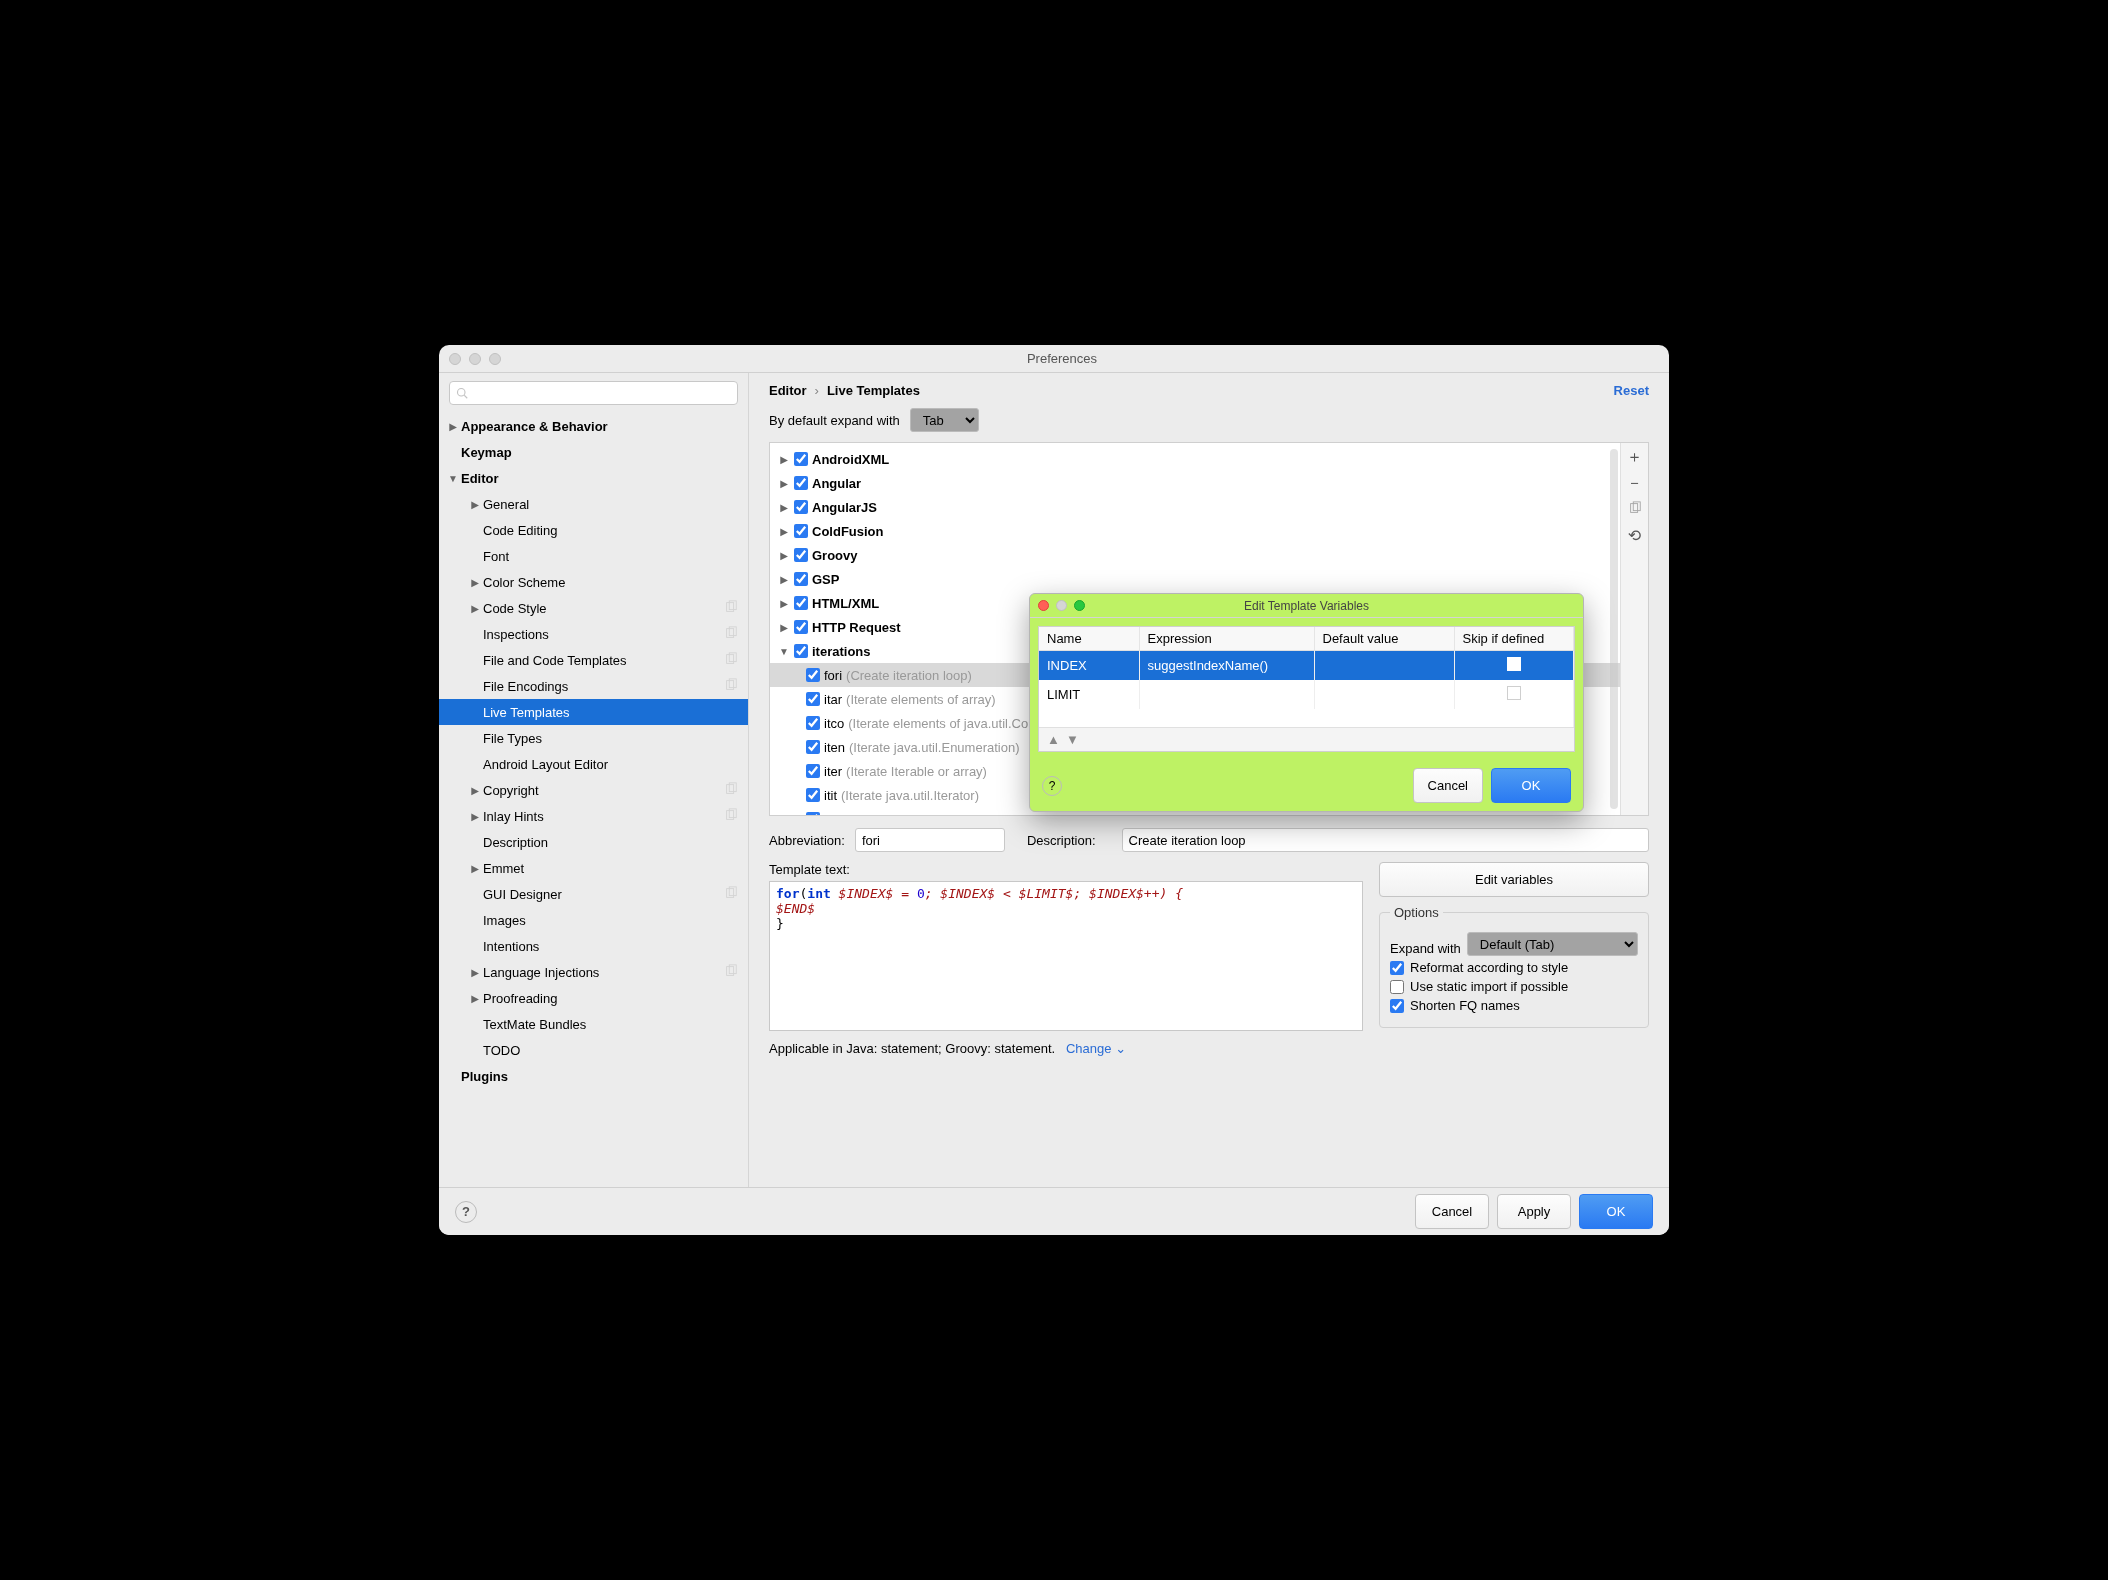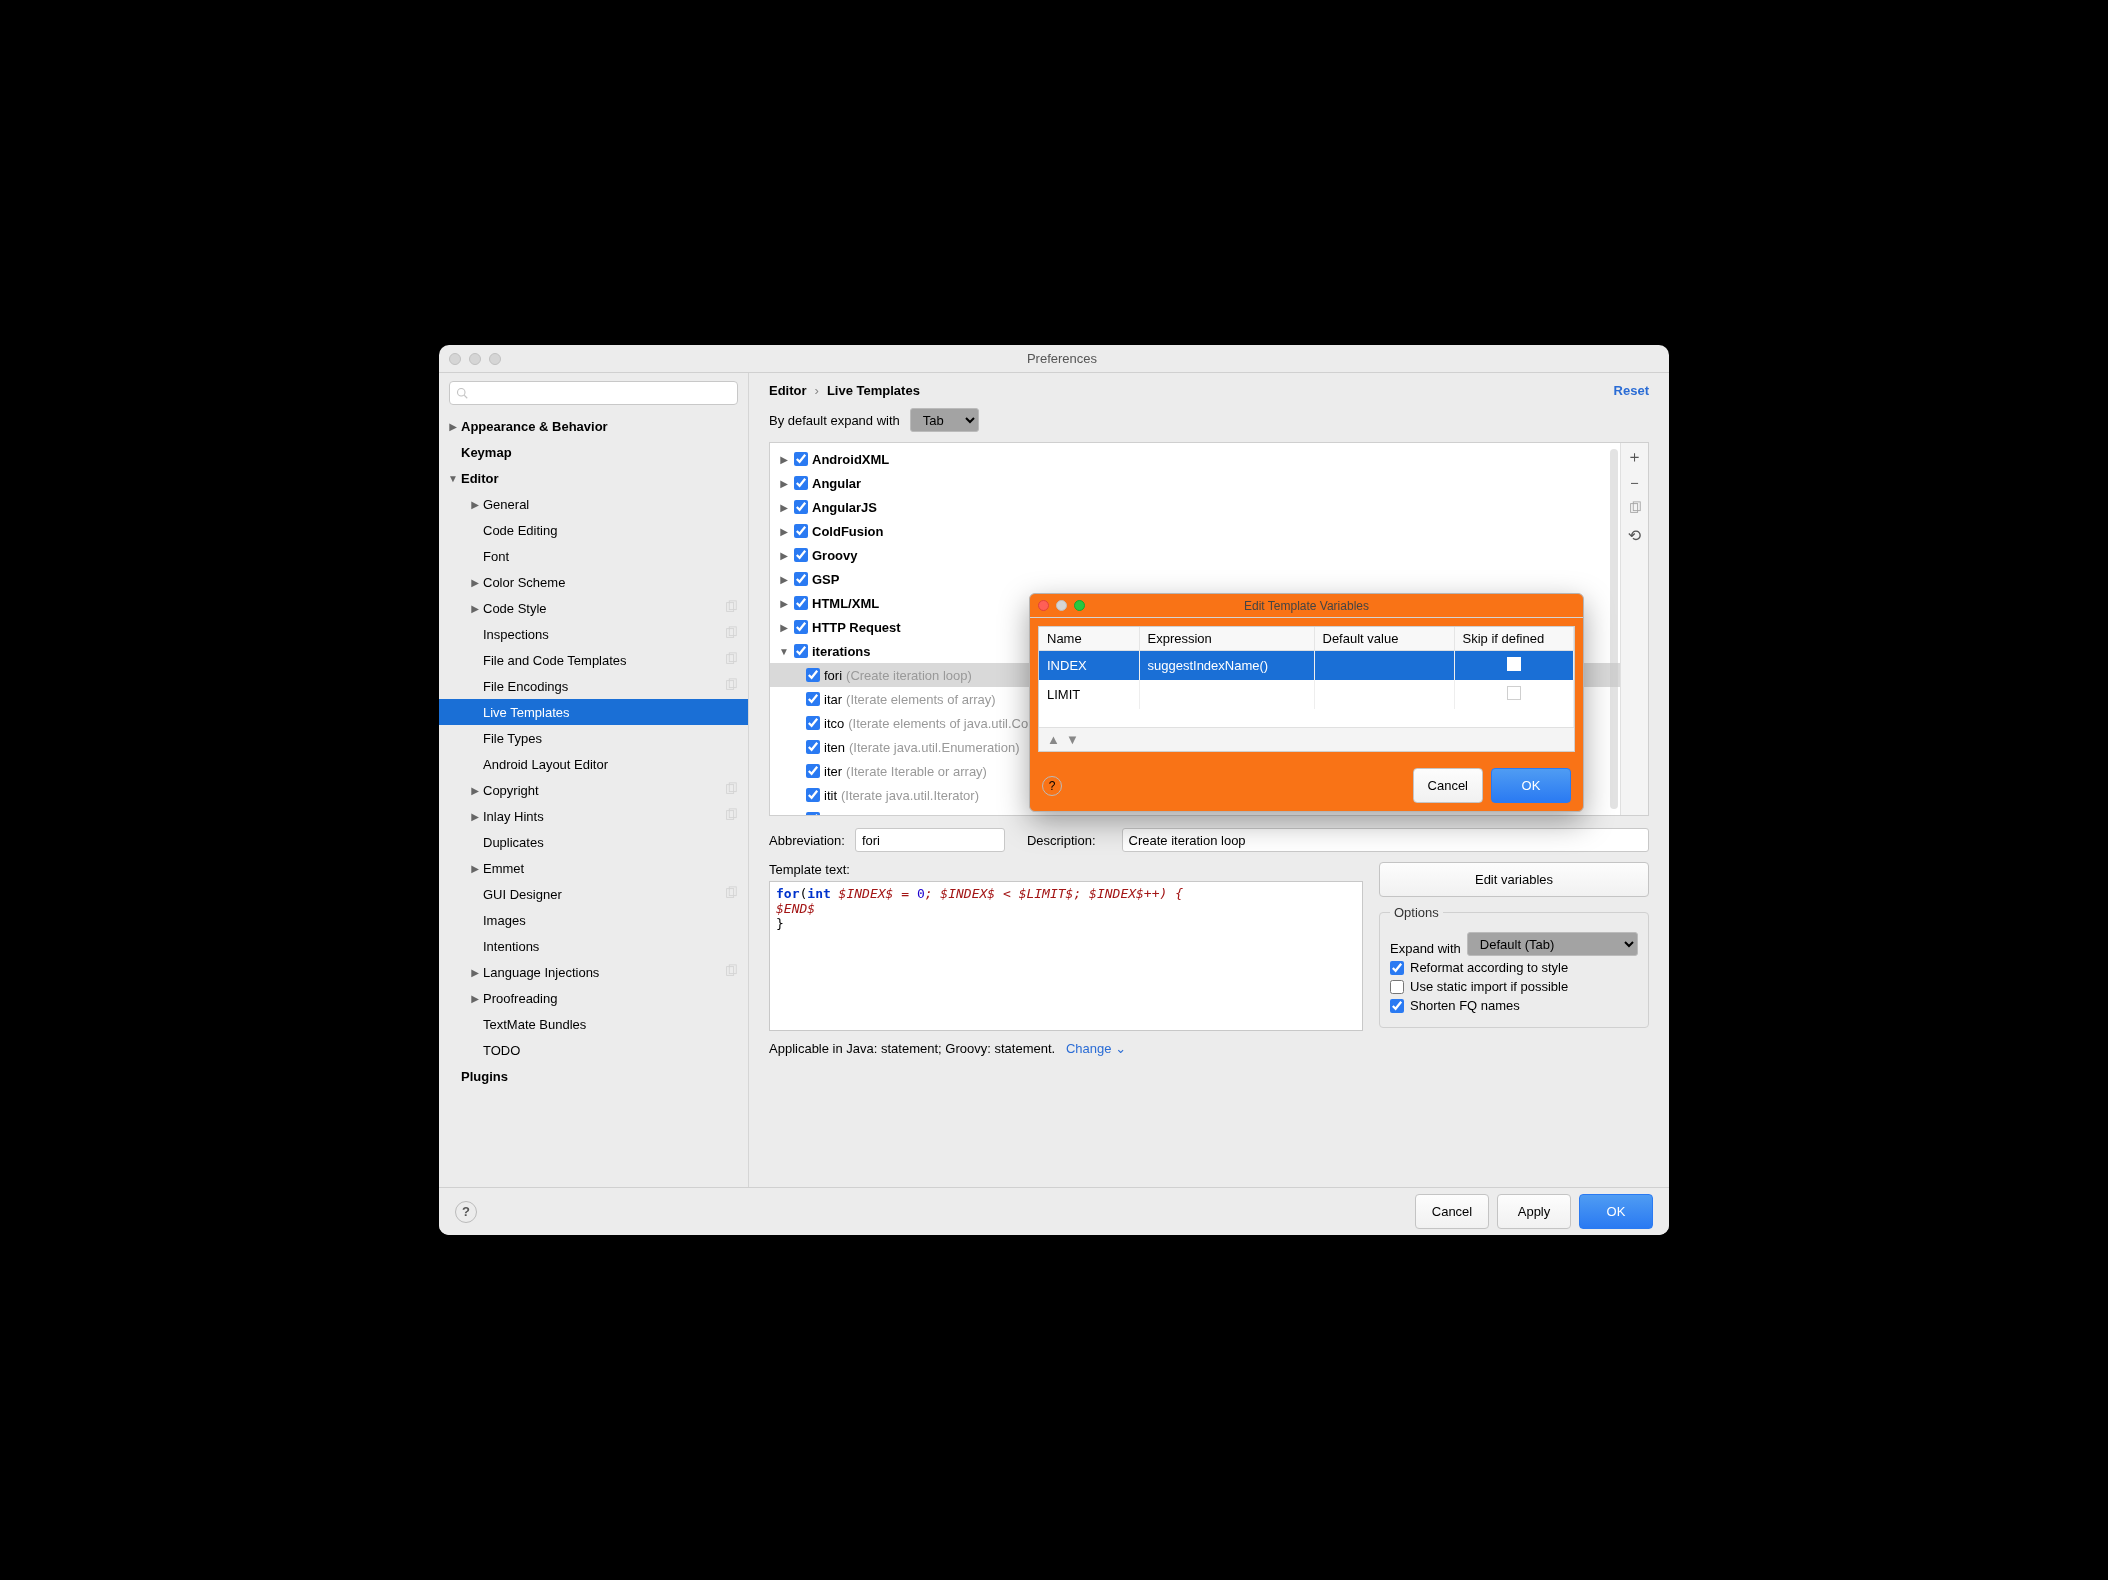--- a/index.html
+++ b/index.html
@@ -92,21 +92,21 @@
 fieldset.options legend { padding:0 4px; color:#333;}
 .opt-row { display:flex; align-items:flex-end; gap:6px; margin:4px 0; }
 .applicable { padding: 10px 20px 0; }
 .applicable .chg { color:#2a6cd5; cursor:pointer; }
 .footer { height:48px; border-top:1px solid #d0d0d0; display:flex; align-items:center; padding:0 16px; gap:8px; background:#ececec;}
 .footer .help { width:22px; height:22px; border:1px solid #bbb; border-radius:50%; display:flex; align-items:center; justify-content:center; color:#555; font-weight:700;}
 .footer .spacer { flex:1; }
 .footer .btn { min-width:74px; }
 
 .modal {
-  position:absolute; left:590px; top:248px; width:555px; background:#f97316;
+  position:absolute; left:590px; top:248px; width:555px; background:#bef264;
   border:1px solid #b5b5b5; border-radius:6px; box-shadow:0 10px 30px rgba(0,0,0,0.35);
   display:flex; flex-direction:column;
 }
 .modal .m-titlebar { height:24px; display:flex; align-items:center; padding:0 8px; position:relative; border-bottom:1px solid #d4d4d4; border-radius:6px 6px 0 0;}
 .modal .m-traffic { display:flex; gap:7px;}
 .modal .m-btn { width:11px; height:11px; border-radius:50%; }
 .m-close{background:#ff5f57;border:0.5px solid #e24238;}
 .m-min{background:#d5d5d5;border:0.5px solid #c0c0c0;}
 .m-max{background:#28c840;border:0.5px solid #17a82e;}
 .modal .m-title{position:absolute;left:0;right:0;text-align:center;font-size:12px;color:#444;}
@@ -232,21 +232,21 @@
           <div class="tree-row ind1">
             <span class="arrow">▶</span>
             <span class="lbl">Inlay Hints</span>
             <span class="badge"><svg class="copy-ic" viewBox="0 0 16 16">
                 <rect x="3" y="3" width="8" height="10" fill="none" stroke="#888"></rect>
                 <rect x="6" y="1" width="8" height="10" fill="none" stroke="#888"></rect>
               </svg></span>
           </div>
           <div class="tree-row ind1">
             <span class="arrow"></span>
-            <span class="lbl">Duplicates</span>
+            <span class="lbl">Description</span>
           </div>
           <div class="tree-row ind1">
             <span class="arrow">▶</span>
             <span class="lbl">Emmet</span>
           </div>
           <div class="tree-row ind1">
             <span class="arrow"></span>
             <span class="lbl">GUI Designer</span>
             <span class="badge"><svg class="copy-ic" viewBox="0 0 16 16">
                 <rect x="3" y="3" width="8" height="10" fill="none" stroke="#888"></rect>

